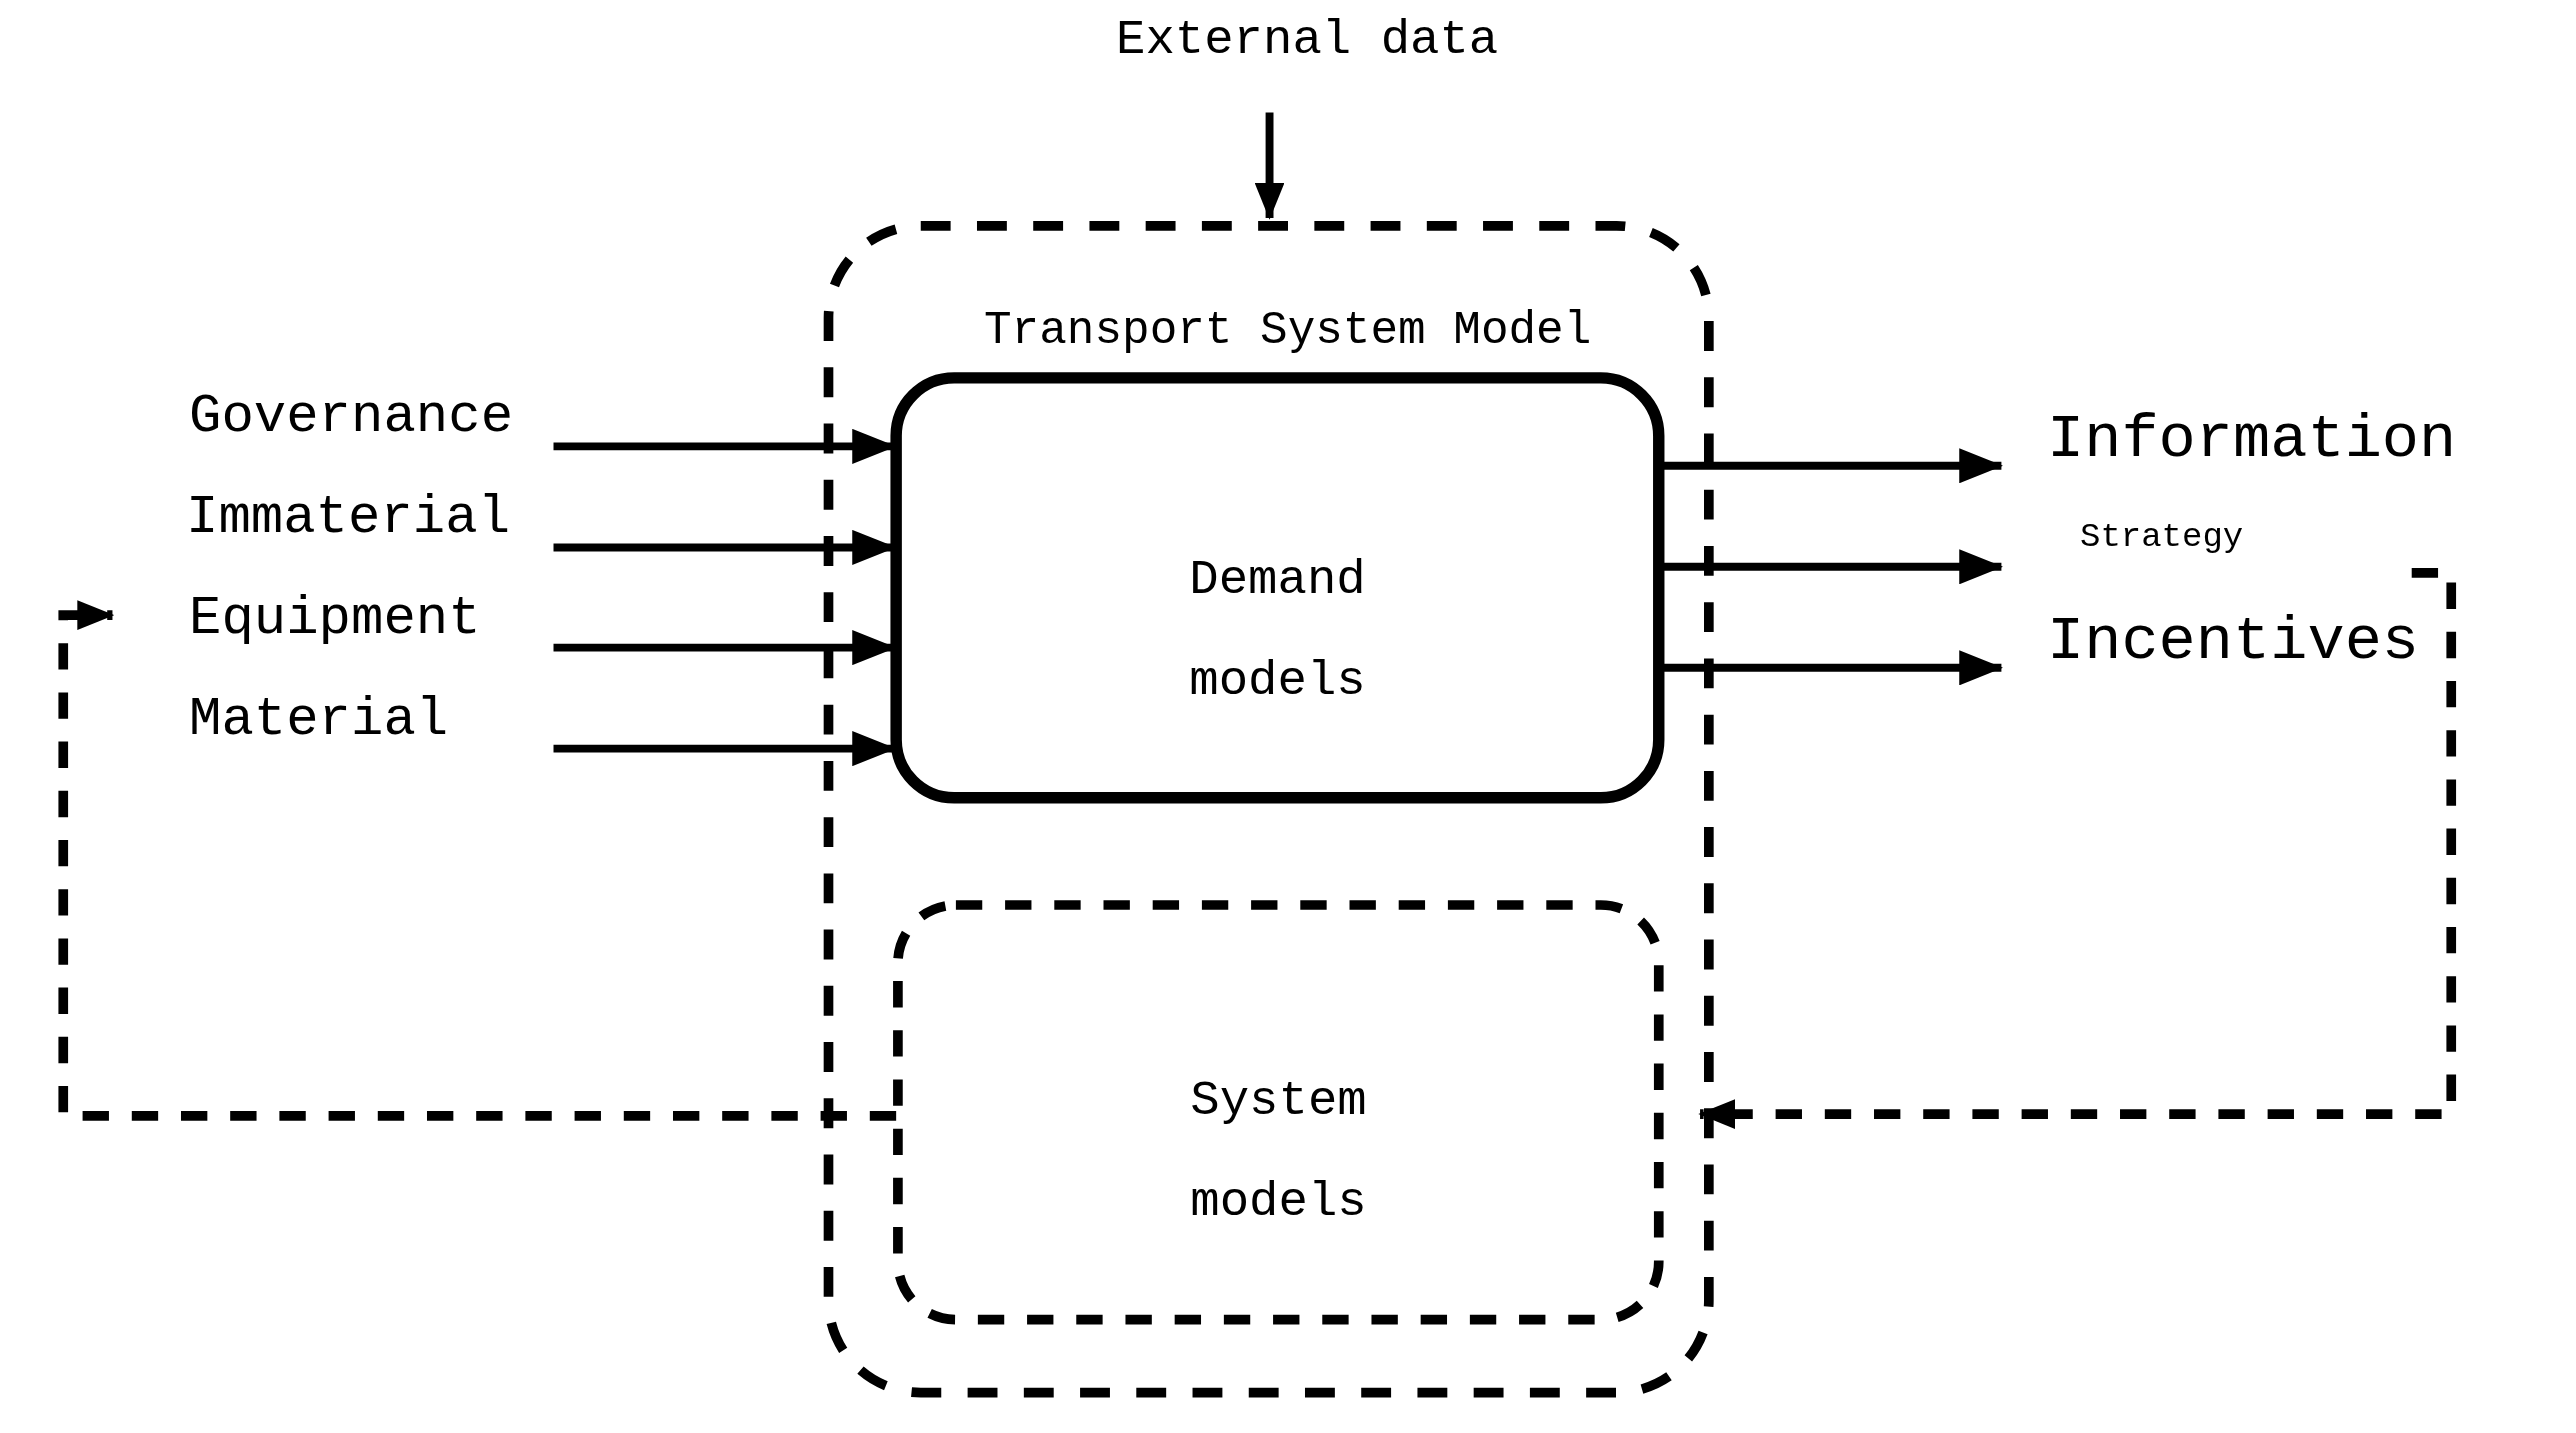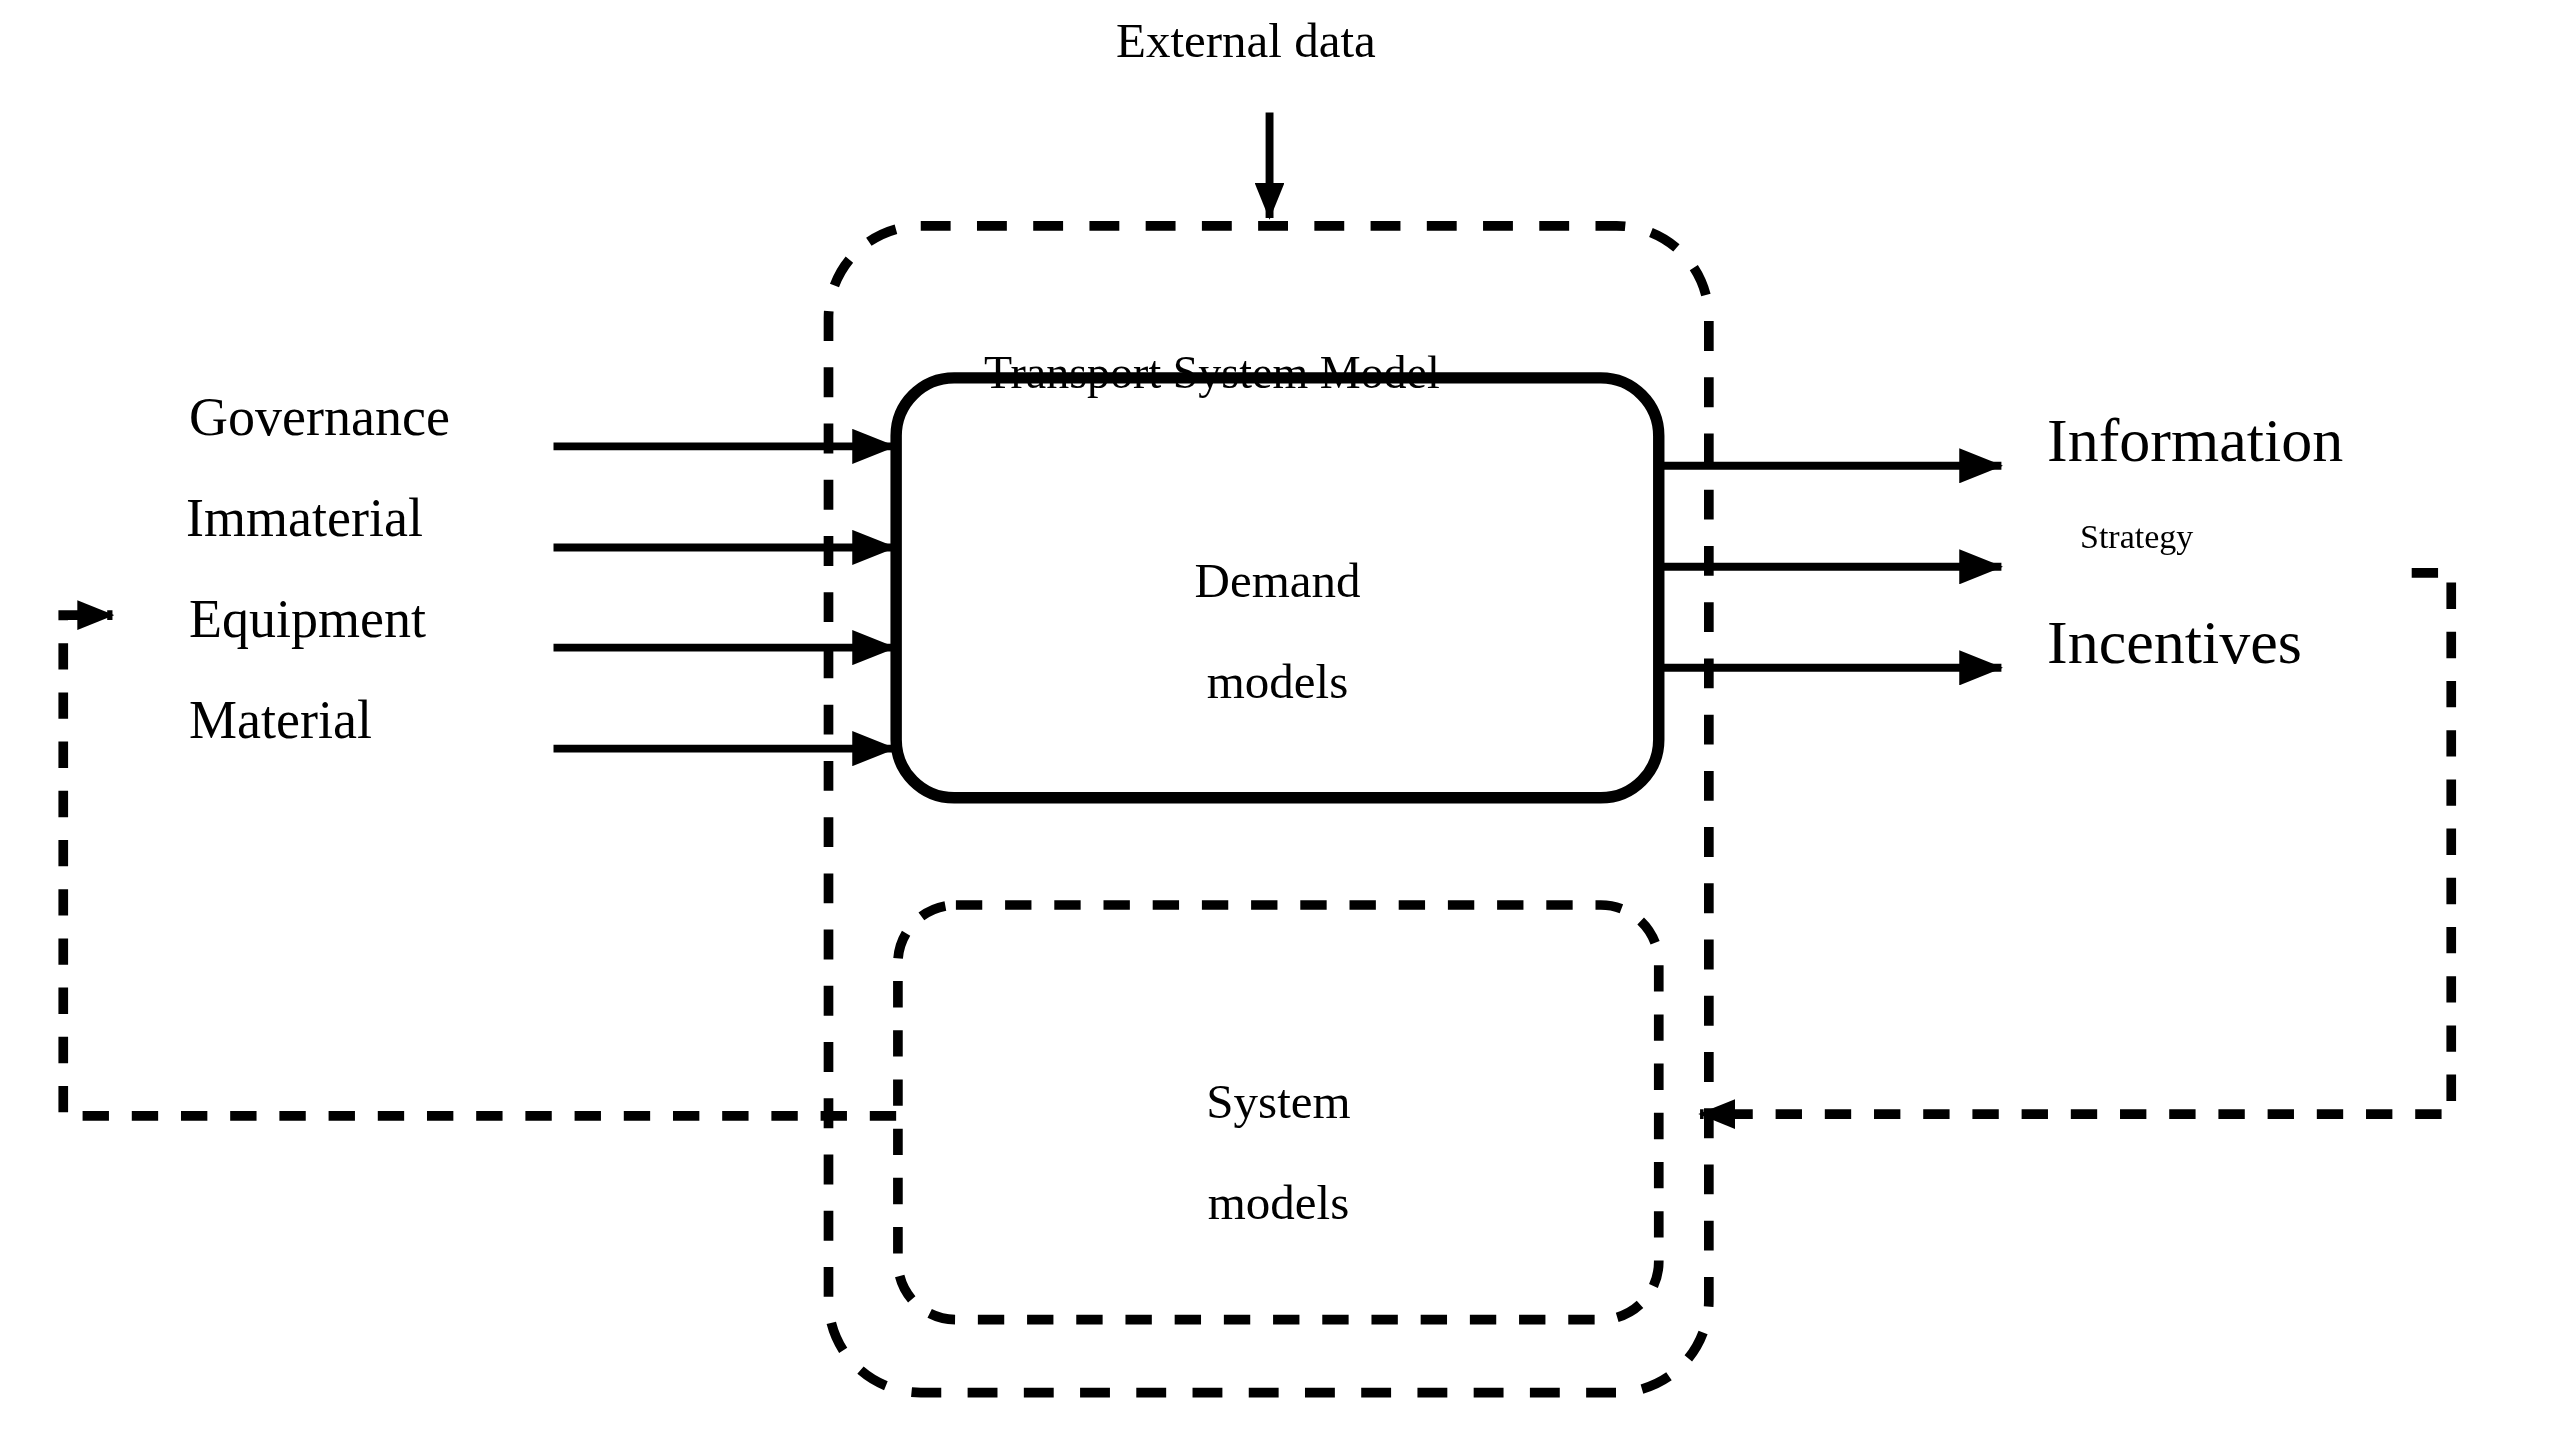--- a/index.html
+++ b/index.html
@@ -20,21 +20,21 @@
     left: 0;
     top: 0;
     width: 2576px;
     height: 1434px;
   }
   .lbl {
     position: absolute;
     color: #000000;
     white-space: nowrap;
     line-height: 1;
-    font-family: Liberation Serif, serif;
+    font-family: Liberation Mono, monospace;
   }
   
   .in-label  { font-size: 54px; }
   
   .out-label { font-size: 62px; }
   .out-label.small { font-size: 34px; text-align: center; }
   
   .box-label { font-size: 49px; text-align: center; margin-top: 42px; }
   .sys-title { font-size: 46px; }
   .ext-label { font-size: 49px; }
@@ -77,21 +77,21 @@
     <line x1="1890" y1="645" x2="2278" y2="645" stroke="#000" stroke-width="9" marker-end="url(#arrowMed)"></line>
     <line x1="1890" y1="760" x2="2278" y2="760" stroke="#000" stroke-width="9" marker-end="url(#arrowMed)"></line>
 
     <path d="M1020 1270 L72 1270 L72 700 L128 700" fill="none" stroke="#000" stroke-width="11" stroke-dasharray="30 26" stroke-linecap="butt" marker-end="url(#arrowSmall)"></path>
 
     <path d="M2745 652 L2790 652 L2790 1268 L1935 1268" fill="none" stroke="#000" stroke-width="11" stroke-dasharray="30 26" stroke-linecap="butt" marker-end="url(#arrowSmall)"></path>
   </svg>
 
   <div class="lbl ext-label" style="left:1116px; top:16px;">External data</div>
 
-  <div class="lbl sys-title" style="left:984px; top:308px;margin-top:42px;">Transport System Model</div>
+  <div class="lbl sys-title" style="left:984px; top:308px;">Transport System Model</div>
 
   <div class="lbl in-label" style="left:189px; top:390px;">Governance</div>
   <div class="lbl in-label" style="left:186px; top:491px;">Immaterial</div>
   <div class="lbl in-label" style="left:189px; top:592px;">Equipment</div>
   <div class="lbl in-label" style="left:189px; top:693px;">Material</div>
 
   <div class="lbl out-label" style="left:2047px; top:409px;">Information</div>
   <div class="lbl out-label small" style="left:2080px; top:520px;">Strategy</div>
   <div class="lbl out-label" style="left:2047px; top:611px;">Incentives</div>
 

